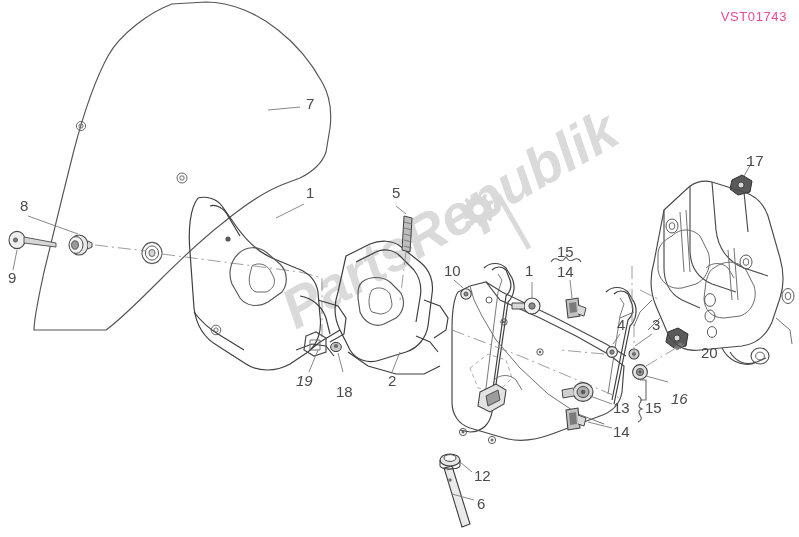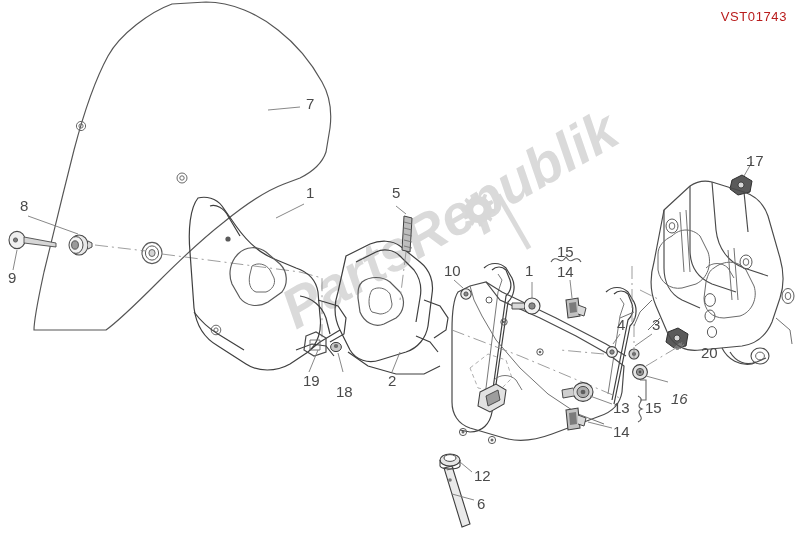--- a/index.html
+++ b/index.html
@@ -1,20 +1,20 @@
 <!DOCTYPE html>
 <html><head>
 <meta charset="utf-8">
 <style>
   html,body{margin:0;padding:0;background:#ffffff;}
   body{width:799px;height:537px;position:relative;overflow:hidden;
        font-family:"Liberation Sans",sans-serif;}
   #sheet{position:absolute;left:0;top:0;width:799px;height:537px;background:#fff;}
   #art{position:absolute;left:0;top:0;}
-  .code{position:absolute;right:12px;top:9px;font-size:13px;color:#b91c1c;
+  .code{position:absolute;right:12px;top:9px;font-size:13px;color:#ec4899;
         letter-spacing:.6px;white-space:nowrap;}
   .cal{position:absolute;font-size:15px;color:#4a4a4a;white-space:nowrap;}
 </style>
 </head>
 <body>
 
 <div id="sheet">
 
   <svg id="art" width="799" height="537" viewBox="0 0 799 537">
     <defs>
@@ -387,21 +387,21 @@
   <div class="cal" style="left:306px;top:95px;">7</div>
   <div class="cal" style="left:20px;top:197px;">8</div>
   <div class="cal" style="left:8px;top:269px;">9</div>
   <div class="cal" style="left:306px;top:184px;">1</div>
   <div class="cal" style="left:392px;top:184px;">5</div>
   <div class="cal" style="left:746px;top:154px;font-family:Liberation Mono, monospace;">17</div>
   <div class="cal" style="left:444px;top:262px;">10</div>
   <div class="cal" style="left:525px;top:262px;">1</div>
   <div class="cal" style="left:557px;top:243px;">15</div>
   <div class="cal" style="left:557px;top:263px;">14</div>
-  <div class="cal" style="left:303px;top:372px;">19</div>
+  <div class="cal" style="left:296px;top:372px;font-style:italic;">19</div>
   <div class="cal" style="left:336px;top:383px;">18</div>
   <div class="cal" style="left:388px;top:372px;">2</div>
   <div class="cal" style="left:617px;top:316px;">4</div>
   <div class="cal" style="left:652px;top:316px;">3</div>
   <div class="cal" style="left:673px;top:344px;margin-left:28px;">20</div>
   <div class="cal" style="left:671px;top:390px;font-style:italic;">16</div>
   <div class="cal" style="left:613px;top:399px;text-align:right;">13</div>
   <div class="cal" style="left:645px;top:399px;">15</div>
   <div class="cal" style="left:613px;top:423px;">14</div>
   <div class="cal" style="left:474px;top:467px;text-align:right;">12</div>

